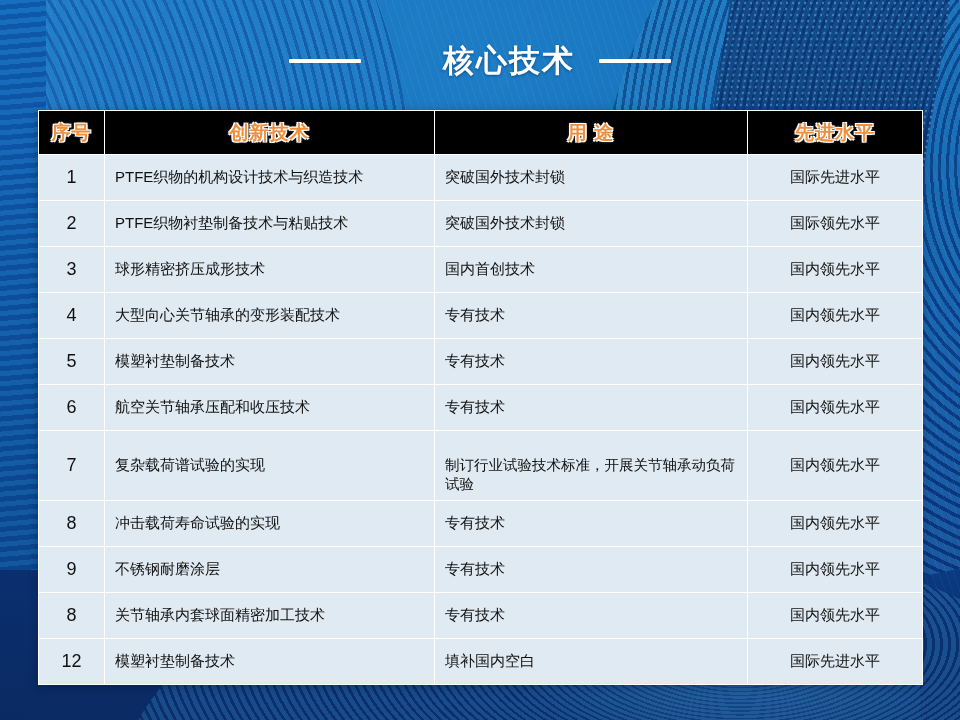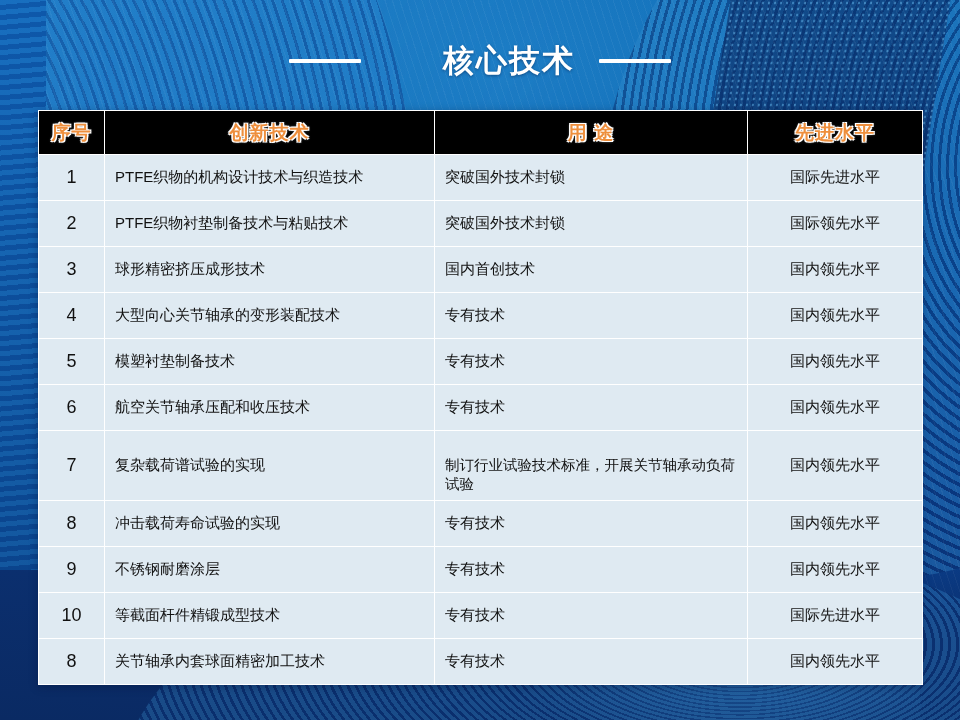--- a/index.html
+++ b/index.html
@@ -281,28 +281,28 @@
           <td class="c-use">专有技术</td>
           <td class="c-lvl">国内领先水平</td>
         </tr>
         <tr>
           <td class="c-idx">9</td>
           <td class="c-tech">不锈钢耐磨涂层</td>
           <td class="c-use">专有技术</td>
           <td class="c-lvl">国内领先水平</td>
         </tr>
         <tr>
-          <td class="c-idx">10</td>
-          <td class="c-tech">等截面杆件精锻成型技术</td>
-          <td class="c-use">专有技术</td>
-          <td class="c-lvl">国际先进水平</td>
-        </tr>
-        <tr>
           <td class="c-idx">8</td>
           <td class="c-tech">关节轴承内套球面精密加工技术</td>
           <td class="c-use">专有技术</td>
           <td class="c-lvl">国内领先水平</td>
+        </tr>
+        <tr>
+          <td class="c-idx">12</td>
+          <td class="c-tech">模塑衬垫制备技术</td>
+          <td class="c-use">填补国内空白</td>
+          <td class="c-lvl">国际先进水平</td>
         </tr>
       </tbody>
     </table>
   </div>
 
 </div>
 
 </body></html>

